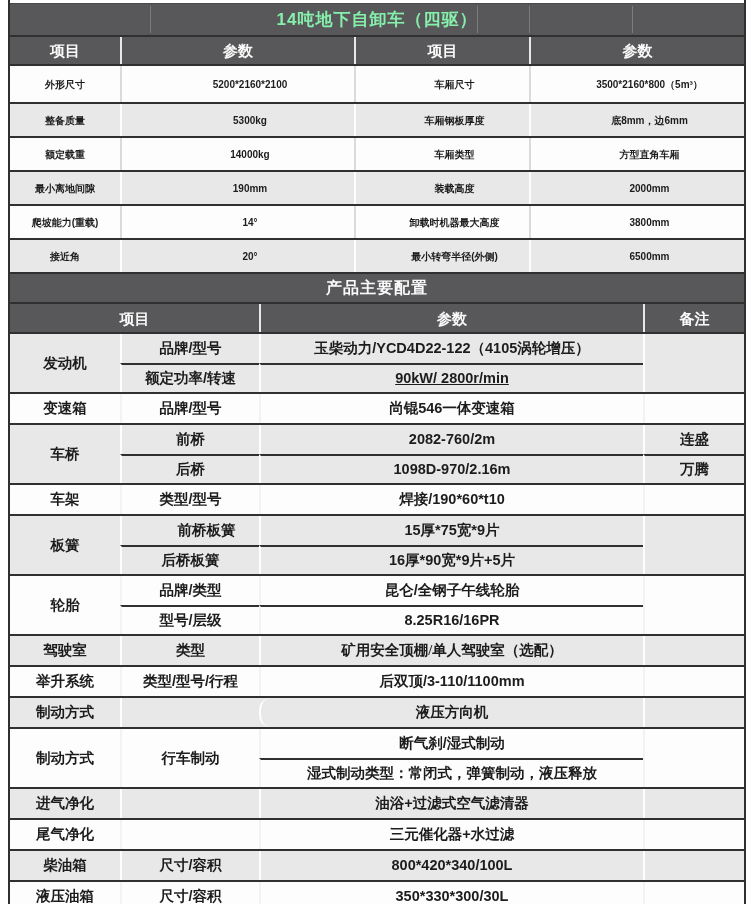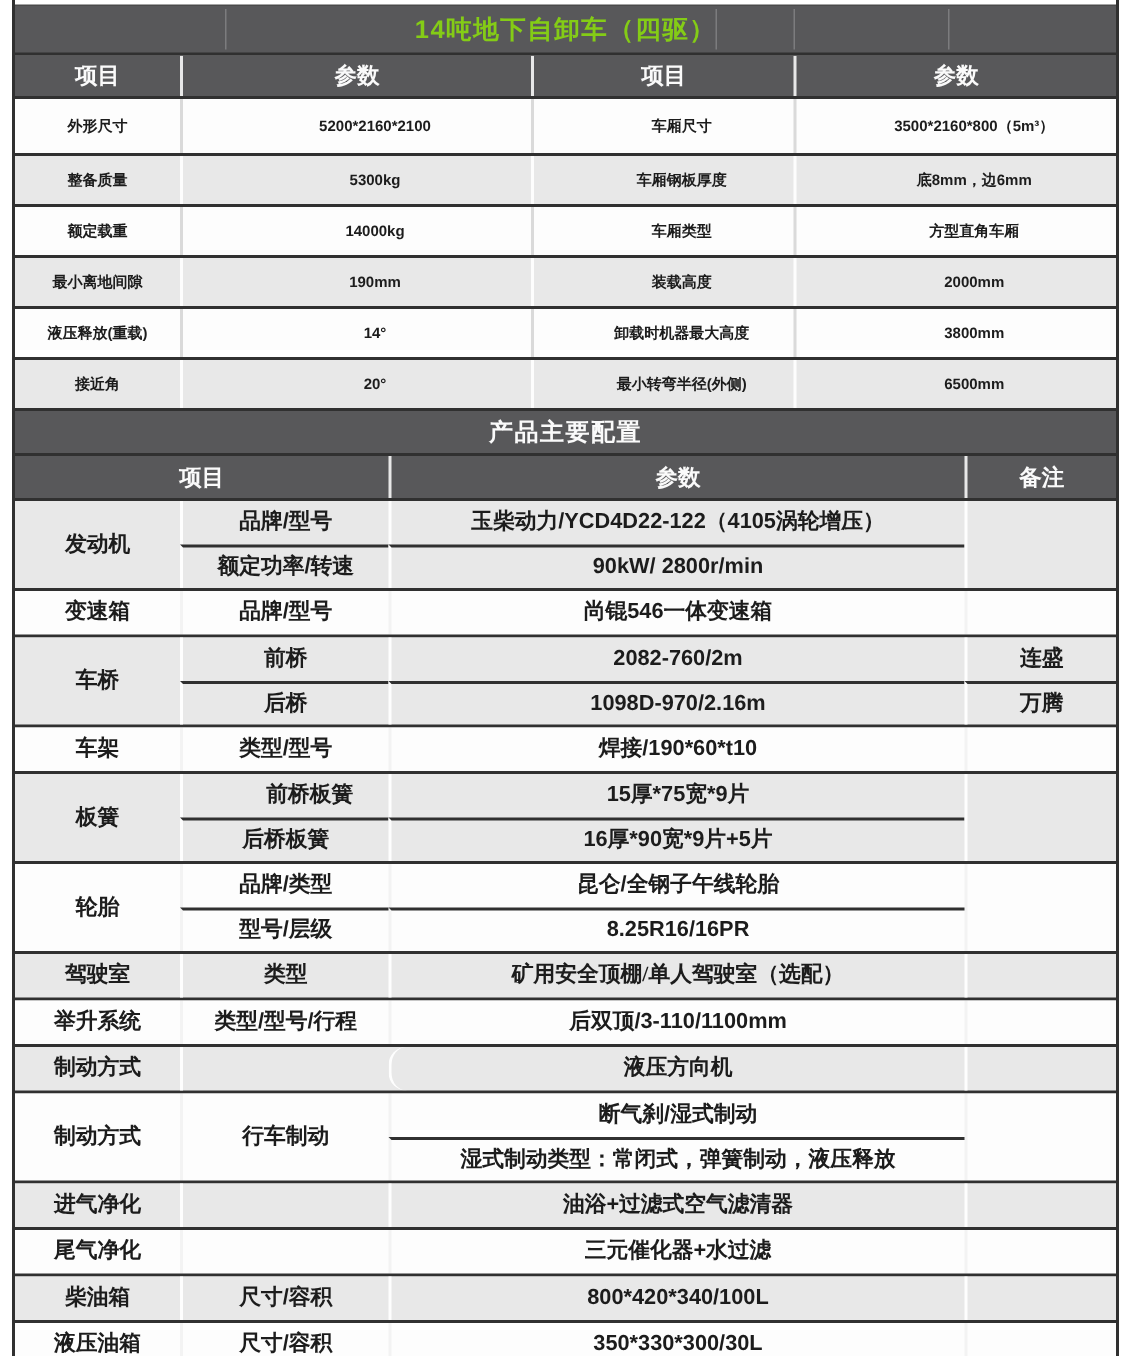--- a/index.html
+++ b/index.html
@@ -11,21 +11,21 @@
   }
   .sheet{
     position:relative;margin-left:8px;width:734px;
     border-left:2px solid #303030;border-right:2px solid #303030;
     box-sizing:content-box;
   }
   
   .topstrip{height:3px;background:#fff;border-bottom:1px solid #4a4a4a;}
   
   .titlebar{
-    position:relative;height:31px;background:#58585a;color:#84cc16;
+    position:relative;height:31px;background:#58585a;color:#86efac;
     display:flex;align-items:center;justify-content:center;
     font-size:17px;letter-spacing:1px;border-bottom:2px solid #303030;
   }
   .titlebar .seam{position:absolute;top:2px;bottom:2px;width:1px;background:rgba(255,255,255,.22);}
   
   .spec-grid{display:grid;grid-template-columns:110px 234px 175px 215px;}
   .spec-header{background:#58585a;color:#fafafa;border-bottom:2px solid #303030;}
   .spec-header .cell{min-height:27px;font-size:15px;}
   .spec-header .cell + .cell{border-left:2px solid #e8e8e8;}
   .spec-row .cell{min-height:32px;font-size:10px;}
@@ -101,21 +101,21 @@
           <div class="cell">车厢类型</div>
           <div class="cell">方型直角车厢</div>
         </div>
         <div class="spec-grid spec-row shade">
           <div class="cell">最小离地间隙</div>
           <div class="cell">190mm</div>
           <div class="cell">装载高度</div>
           <div class="cell">2000mm</div>
         </div>
         <div class="spec-grid spec-row">
-          <div class="cell">液压释放(重载)</div>
+          <div class="cell">爬坡能力(重载)</div>
           <div class="cell">14°</div>
           <div class="cell">卸载时机器最大高度</div>
           <div class="cell">3800mm</div>
         </div>
         <div class="spec-grid spec-row shade">
           <div class="cell">接近角</div>
           <div class="cell">20°</div>
           <div class="cell">最小转弯半径(外侧)</div>
           <div class="cell">6500mm</div>
         </div>
@@ -131,21 +131,21 @@
         <div class="cell">项目</div>
         <div class="cell">参数</div>
         <div class="cell">备注</div>
       </div>
     <div>
         <div class="group shade">
           <div class="cell" style="grid-area: 1 / 1 / span 2;">发动机</div>
           <div class="cell vl" style="grid-area: 1 / 2;">品牌/型号</div>
           <div class="cell vl" style="grid-area: 1 / 3;">玉柴动力/YCD4D22-122（4105涡轮增压）</div>
           <div class="cell vl divtop" style="grid-area: 2 / 2;">额定功率/转速</div>
-          <div class="cell vl divtop" style="grid-area: 2 / 3;">90kW/ 2800r/min</div>
+          <div class="cell vl divtop" style="grid-area: 2 / 3; text-decoration: underline;">90kW/ 2800r/min</div>
           <div class="cell vl" style="grid-area: 1 / 4 / span 2;"></div>
         </div>
         <div class="group">
           <div class="cell" style="grid-area: 1 / 1 / span 1;">变速箱</div>
           <div class="cell vl" style="grid-area: 1 / 2;">品牌/型号</div>
           <div class="cell vl" style="grid-area: 1 / 3;">尚锟546一体变速箱</div>
           <div class="cell vl" style="grid-area: 1 / 4 / span 1;"></div>
         </div>
         <div class="group shade">
           <div class="cell" style="grid-area: 1 / 1 / span 2;">车桥</div>

